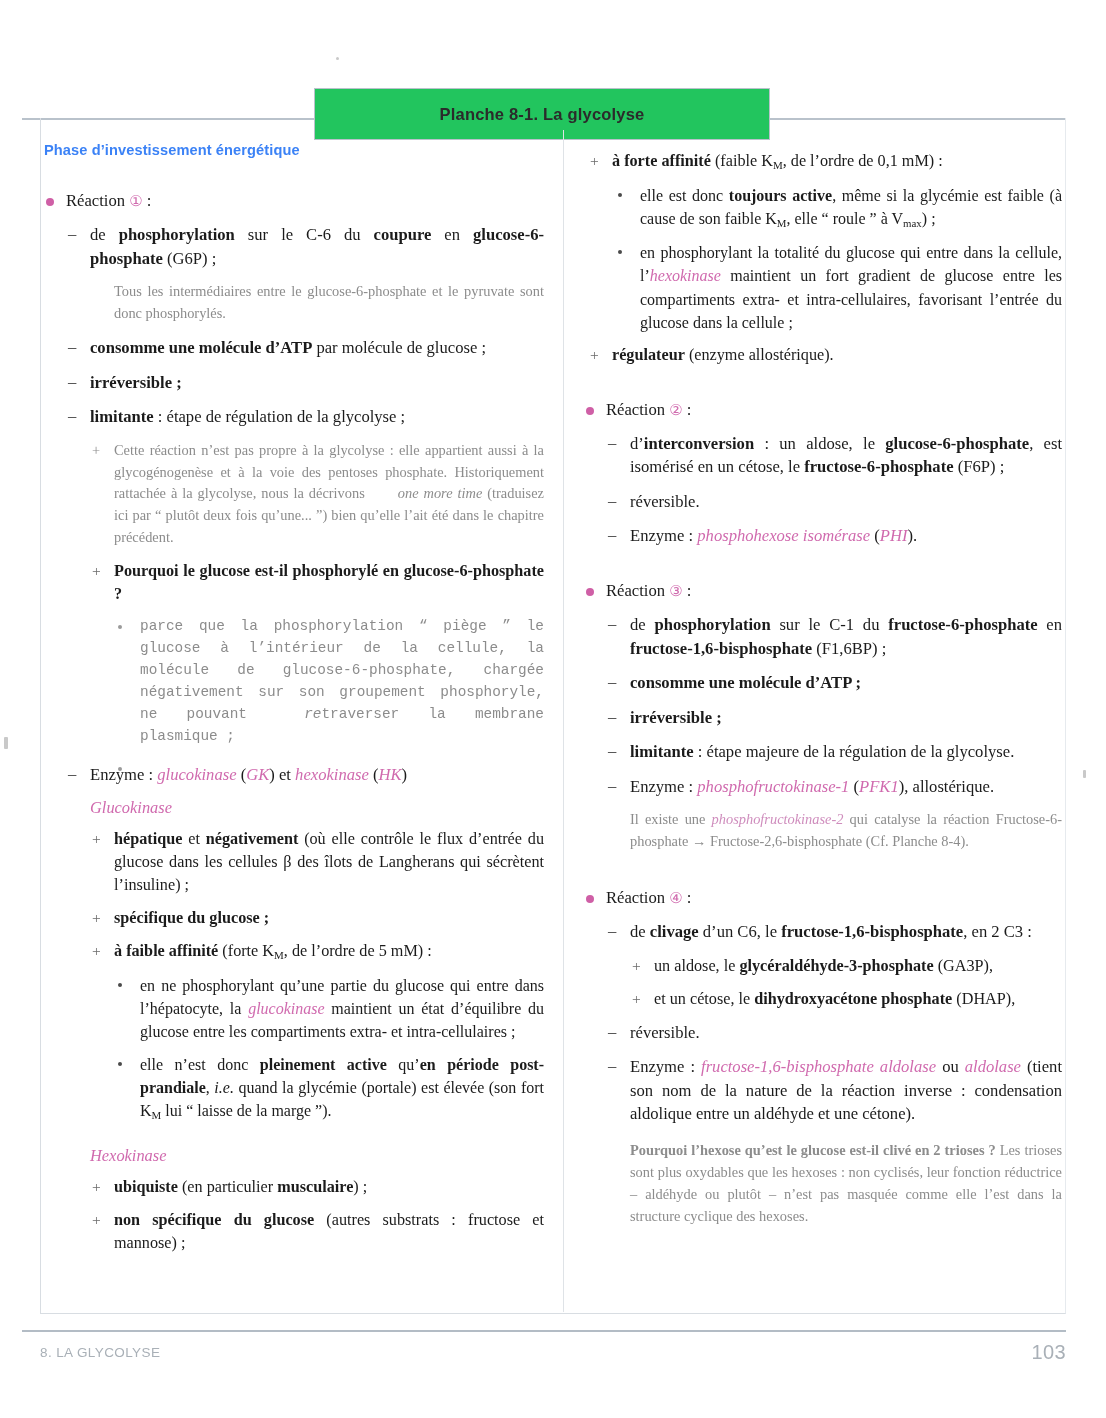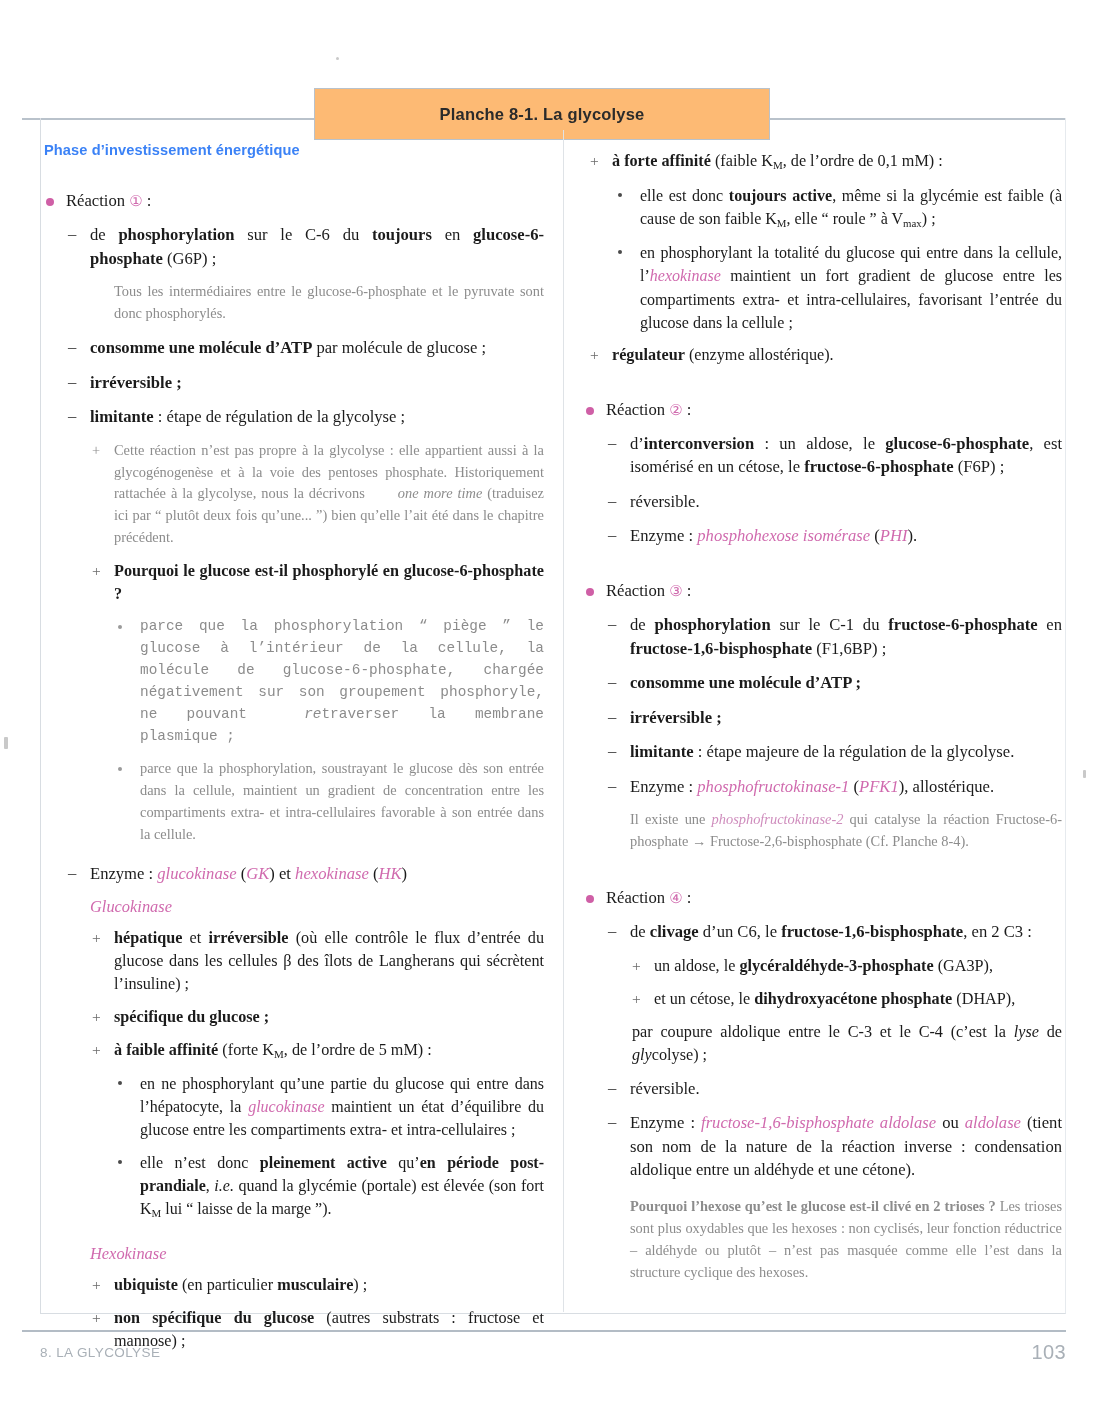--- a/index.html
+++ b/index.html
@@ -10,21 +10,21 @@
     color:#1b1b1b;
     -webkit-font-smoothing:antialiased;
   }
   .page{position:relative;width:1106px;height:1418px;overflow:hidden;background:#fff;}
 
   
   .rule-left{position:absolute;left:22px;top:118px;width:292px;height:2px;background:#b9c2cb;}
   .rule-right{position:absolute;left:768px;top:118px;width:298px;height:2px;background:#b9c2cb;}
   .title-box{
     position:absolute;left:314px;top:88px;width:454px;height:50px;
-    border:1.2px solid #b9c2cb;background:#fdba74;
+    border:1.2px solid #b9c2cb;background:#22c55e;
     display:flex;align-items:center;justify-content:center;
   }
   .title-box .title-text{
     font-family:"Liberation Sans", sans-serif;
     font-weight:bold;font-size:16.5px;color:#2b2b2b;letter-spacing:.2px;
   }
 
   
   .frame{
     position:absolute;left:40px;top:118px;width:1026px;height:1196px;
@@ -116,21 +116,21 @@
 
     <p class="lvl1">
       <span class="dot"></span>
       <span>Réaction</span>
       <span class="circnum">①</span>
       <span>:</span>
     </p>
 
     <p class="lvl2">
       <span class="dash">–</span>
-      <span>de </span><b>phosphorylation</b><span> sur le C-6 du </span><b>toujours</b><span> en </span><b>glucose-6-phosphate</b><span> (G6P) ;</span>
+      <span>de </span><b>phosphorylation</b><span> sur le C-6 du </span><b>coupure</b><span> en </span><b>glucose-6-phosphate</b><span> (G6P) ;</span>
     </p>
 
     <p class="note note-l2">Tous les intermédiaires entre le glucose-6-phosphate et le pyruvate sont donc phosphorylés.</p>
 
     <p class="lvl2">
       <span class="dash">–</span>
       <b>consomme une molécule d’ATP</b><span> par molécule de glucose ;</span>
     </p>
 
     <p class="lvl2">
@@ -153,33 +153,32 @@
       <b>Pourquoi le glucose est-il phosphorylé en glucose-6-phosphate ?</b>
     </p>
 
     <p class="note" style="position:relative;padding-left:96px;font-family:Liberation Mono, monospace;">
       <span class="sq" style="position:absolute;left:74px;top:9px;width:4px;height:4px;background:#9a9a9a;border-radius:50%;"></span>
       <span>parce que la phosphorylation “ piège ” le glucose à l’intérieur de la cellule, la molécule de glucose-6-phosphate, chargée négativement sur son groupement phosphoryle, ne pouvant </span><em>re</em><span>traverser la membrane plasmique ;</span>
     </p>
 
     <p class="note" style="position:relative;padding-left:96px;">
       <span class="sq" style="position:absolute;left:74px;top:9px;width:4px;height:4px;background:#9a9a9a;border-radius:50%;"></span>
-      <span>parce que la phosphorylation, soustrayant le glucose dès son entrée dans la cellule, maintient un gradient de concentration entre les compartiments extra- et intra-cellulaires favorable à son entrée dans la cellule.</span>
     </p>
 
     <p class="lvl2" style="margin-top:16px;">
       <span class="dash">–</span>
       <span>Enzyme : </span><span class="enz">glucokinase</span> (<span class="enz">GK</span>)<span> et </span><span class="enz">hexokinase</span> (<span class="enz">HK</span>)
     </p>
 
     <p class="subhead">Glucokinase</p>
 
     <p class="lvl3">
       <span class="plus">+</span>
-      <b>hépatique</b><span> et </span><b>irréversible</b><span> (où elle contrôle le flux d’entrée du glucose dans les cellules β des îlots de Langherans qui sécrètent l’insuline) ;</span>
+      <b>hépatique</b><span> et </span><b>négativement</b><span> (où elle contrôle le flux d’entrée du glucose dans les cellules β des îlots de Langherans qui sécrètent l’insuline) ;</span>
     </p>
 
     <p class="lvl3">
       <span class="plus">+</span>
       <b>spécifique du glucose ;</b>
     </p>
 
     <p class="lvl3">
       <span class="plus">+</span>
       <b>à faible affinité</b><span> (forte K</span><sub>M</sub><span>, de l’ordre de 5 mM) :</span>
@@ -304,23 +303,20 @@
     <p class="lvl3">
       <span class="plus">+</span>
       <span>un aldose, le </span><b>glycéraldéhyde-3-phosphate</b><span> (GA3P),</span>
     </p>
 
     <p class="lvl3">
       <span class="plus">+</span>
       <span>et un cétose, le </span><b>dihydroxyacétone phosphate</b><span> (DHAP),</span>
     </p>
 
-    <p class="lvl3" style="padding-left:48px;">
-      <span>par coupure aldolique entre le C-3 et le C-4 (c’est la </span><i>lyse</i><span> de </span><i>gly</i><span>colyse) ;</span>
-    </p>
 
     <p class="lvl2">
       <span class="dash">–</span>
       <span>réversible.</span>
     </p>
 
     <p class="lvl2">
       <span class="dash">–</span>
       <span>Enzyme : </span><span class="enz">fructose-1,6-bisphosphate aldolase</span><span> ou </span><span class="enz">aldolase</span><span> (tient son nom de la nature de la réaction inverse : condensation aldolique entre un aldéhyde et une cétone).</span>
     </p>

